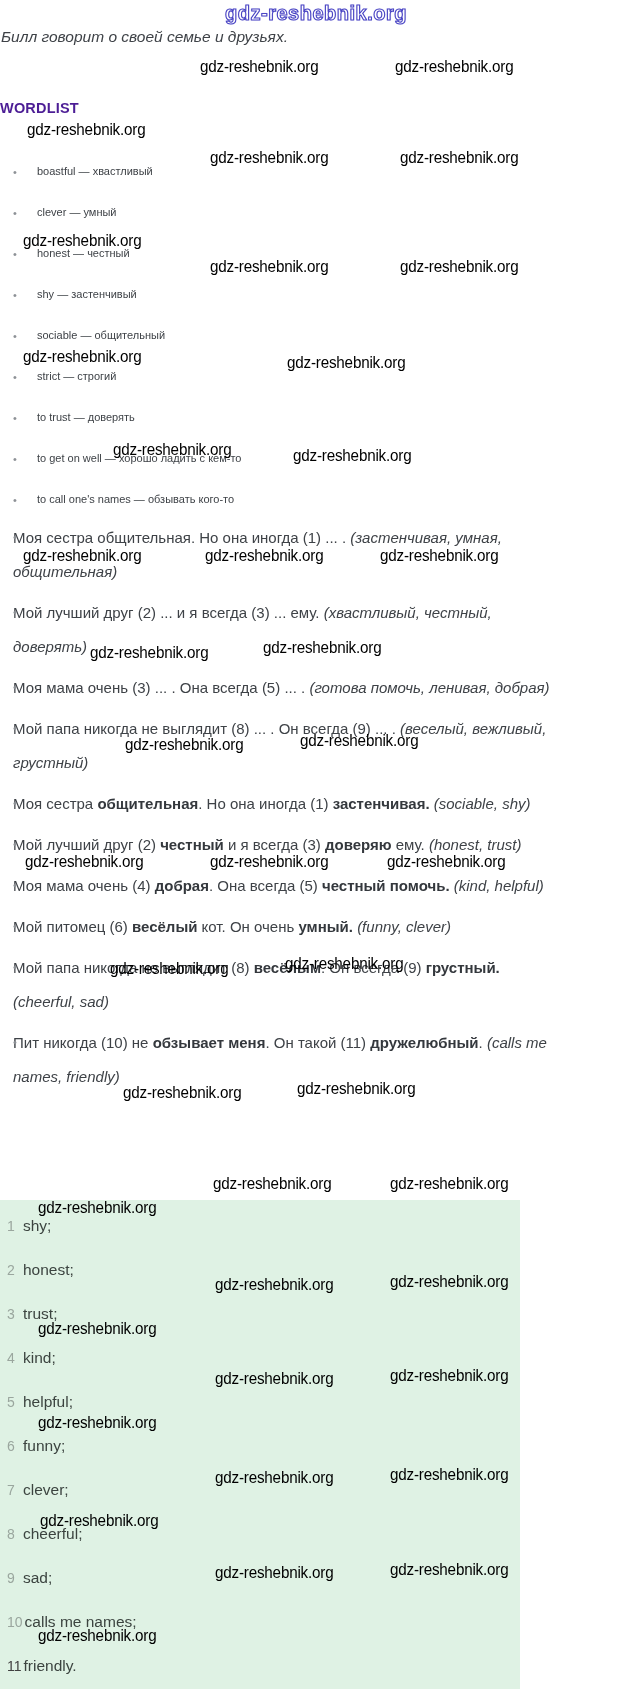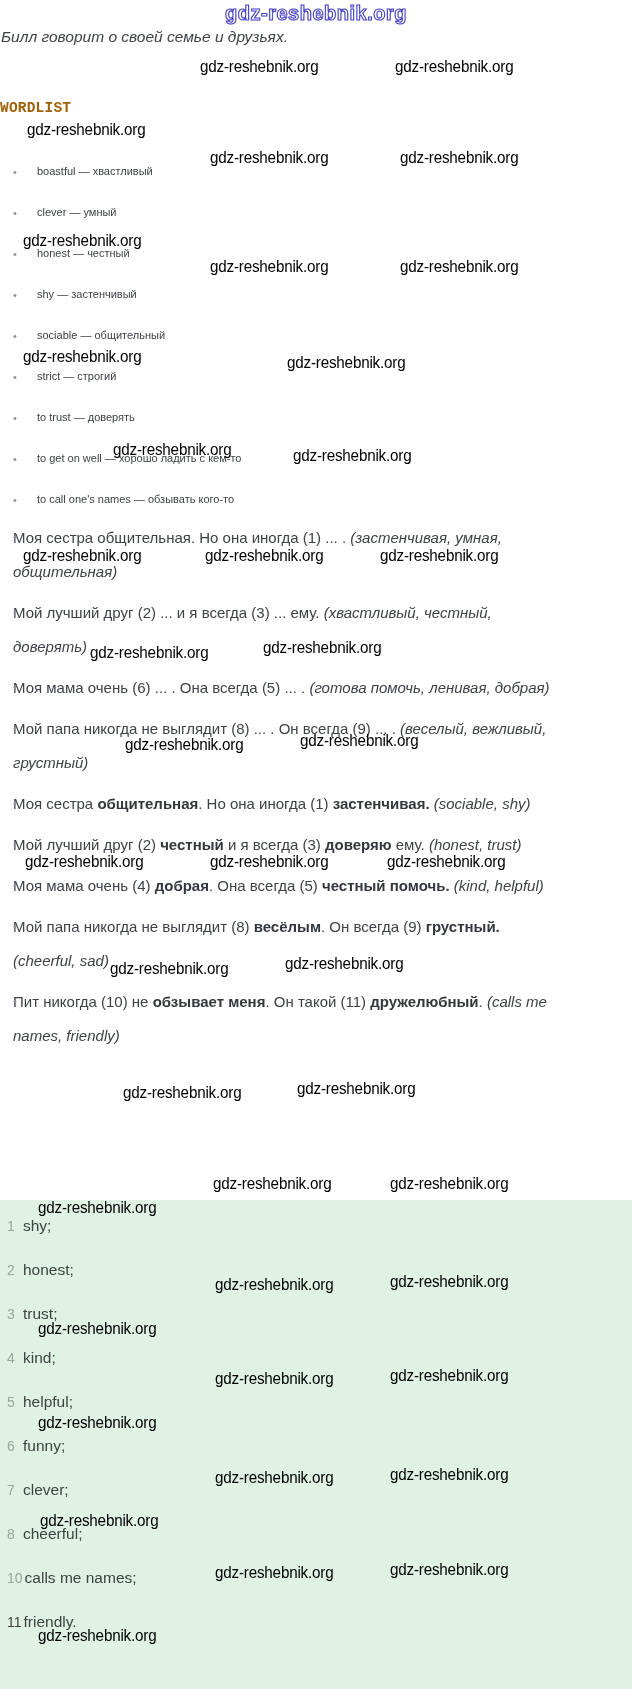--- a/index.html
+++ b/index.html
@@ -34,22 +34,21 @@
     position:absolute;top:28px;left:1px;margin:0;
     font-size:15.5px;font-style:italic;white-space:nowrap;
   }
   .intro{
     position:absolute;top:72px;left:0;margin:0;
     font-size:15.5px;white-space:nowrap;
   }
   .wordlist-title{
     position:absolute;top:100px;left:0;margin:0;
     font-size:14.5px;font-weight:bold;letter-spacing:.2px;
-    color:#a16207;
-    font-family:Liberation Mono, monospace;
+    color:#4c1d95;
   }
   
   ul.wordlist{
     position:absolute;top:163px;left:0;right:0;
     margin:0;padding:0;list-style:none;
   }
   ul.wordlist li{
     position:relative;
     padding-left:37px;
     line-height:16px;
@@ -77,21 +76,21 @@
     content:"\2022";
     position:absolute;left:13px;top:10px;
     font-size:11px;color:#8d9196;
   }
   .xline{line-height:34px;white-space:nowrap;}
   .seg-b{font-weight:bold;color:#34383d;}
   .seg-i{font-style:italic;}
   
   .green{
     position:absolute;top:1200px;left:0;
-    width:632px;height:489px;
+    width:520px;height:489px;
     box-sizing:border-box;
     padding-top:4px;
   }
   .green-row{
     position:relative;
     line-height:44px;
     font-size:15.5px;
     white-space:nowrap;
   }
   .green-num{
@@ -132,54 +131,58 @@
   <ul class="exercise" id="exercise">
       <li>
         <div class="xline"><span class="seg-r">Моя сестра общительная. Но она иногда (1) ... . </span><span class="seg-i">(застенчивая, умная,</span></div>
         <div class="xline"><span class="seg-i">общительная)</span></div>
       </li>
       <li>
         <div class="xline"><span class="seg-r">Мой лучший друг (2) ... и я всегда (3) ... ему. </span><span class="seg-i">(хвастливый, честный,</span></div>
         <div class="xline"><span class="seg-i">доверять)</span></div>
       </li>
       <li>
-        <div class="xline"><span class="seg-r">Моя мама очень (6) ... . Она всегда (5) ... . </span><span class="seg-i">(готова помочь, ленивая, добрая)</span></div>
+        <div class="xline"><span class="seg-r">Моя мама очень (3) ... . Она всегда (5) ... . </span><span class="seg-i">(готова помочь, ленивая, добрая)</span></div>
       </li>
       <li>
         <div class="xline"><span class="seg-r">Мой папа никогда не выглядит (8) ... . Он всегда (9) ... . </span><span class="seg-i">(веселый, вежливый,</span></div>
         <div class="xline"><span class="seg-i">грустный)</span></div>
       </li>
       <li>
         <div class="xline"><span class="seg-r">Моя сестра </span><span class="seg-b">общительная</span><span class="seg-r">. Но она иногда (1) </span><span class="seg-b">застенчивая.</span><span class="seg-r"> </span><span class="seg-i">(sociable, shy)</span></div>
       </li>
       <li>
         <div class="xline"><span class="seg-r">Мой лучший друг (2) </span><span class="seg-b">честный</span><span class="seg-r"> и я всегда (3) </span><span class="seg-b">доверяю</span><span class="seg-r"> ему. </span><span class="seg-i">(honest, trust)</span></div>
       </li>
       <li>
         <div class="xline"><span class="seg-r">Моя мама очень (4) </span><span class="seg-b">добрая</span><span class="seg-r">. Она всегда (5) </span><span class="seg-b">честный помочь.</span><span class="seg-r"> </span><span class="seg-i">(kind, helpful)</span></div>
+      </li>
+      <li>
+        <div class="xline"><span class="seg-r">Мой питомец (6) </span><span class="seg-b">весёлый</span><span class="seg-r"> кот. Он очень </span><span class="seg-b">умный.</span><span class="seg-r"> </span><span class="seg-i">(funny, clever)</span></div>
       </li>
       <li>
         <div class="xline"><span class="seg-r">Мой папа никогда не выглядит (8) </span><span class="seg-b">весёлым</span><span class="seg-r">. Он всегда (9) </span><span class="seg-b">грустный.</span></div>
         <div class="xline"><span class="seg-i">(cheerful, sad)</span></div>
       </li>
       <li>
         <div class="xline"><span class="seg-r">Пит никогда (10) не </span><span class="seg-b">обзывает меня</span><span class="seg-r">. Он такой (11) </span><span class="seg-b">дружелюбный</span><span class="seg-r">. </span><span class="seg-i">(calls me</span></div>
         <div class="xline"><span class="seg-i">names, friendly)</span></div>
       </li>
     </ul>
 
   <div class="green" id="green" style="background: rgb(223, 242, 228);">
       <div class="green-row"><span class="green-num" style="color: rgb(154, 166, 158);">1</span><span class="green-val">shy;</span></div>
       <div class="green-row"><span class="green-num" style="color: rgb(154, 166, 158);">2</span><span class="green-val">honest;</span></div>
       <div class="green-row"><span class="green-num" style="color: rgb(154, 166, 158);">3</span><span class="green-val">trust;</span></div>
       <div class="green-row"><span class="green-num" style="color: rgb(154, 166, 158);">4</span><span class="green-val">kind;</span></div>
       <div class="green-row"><span class="green-num" style="color: rgb(154, 166, 158);">5</span><span class="green-val">helpful;</span></div>
       <div class="green-row"><span class="green-num" style="color: rgb(154, 166, 158);">6</span><span class="green-val">funny;</span></div>
       <div class="green-row"><span class="green-num" style="color: rgb(154, 166, 158);">7</span><span class="green-val">clever;</span></div>
       <div class="green-row"><span class="green-num" style="color: rgb(154, 166, 158);">8</span><span class="green-val">cheerful;</span></div>
+      <div class="green-row"><span class="green-num" style="color: rgb(154, 166, 158);">9</span><span class="green-val">sad;</span></div>
       <div class="green-row"><span class="green-num" style="color: rgb(154, 166, 158);">10</span><span class="green-val">calls me names;</span></div>
       <div class="green-row"><span class="green-num" style="color: #404040;">11</span><span class="green-val">friendly.</span></div>
     </div>
 
   <div id="wm-layer">
       <span class="wm" style="left: 200px; top: 58px;">gdz-reshebnik.org</span>
       <span class="wm" style="left: 395px; top: 58px;">gdz-reshebnik.org</span>
       <span class="wm" style="left: 27px; top: 121px;">gdz-reshebnik.org</span>
       <span class="wm" style="left: 210px; top: 149px;">gdz-reshebnik.org</span>
       <span class="wm" style="left: 400px; top: 149px;">gdz-reshebnik.org</span>

